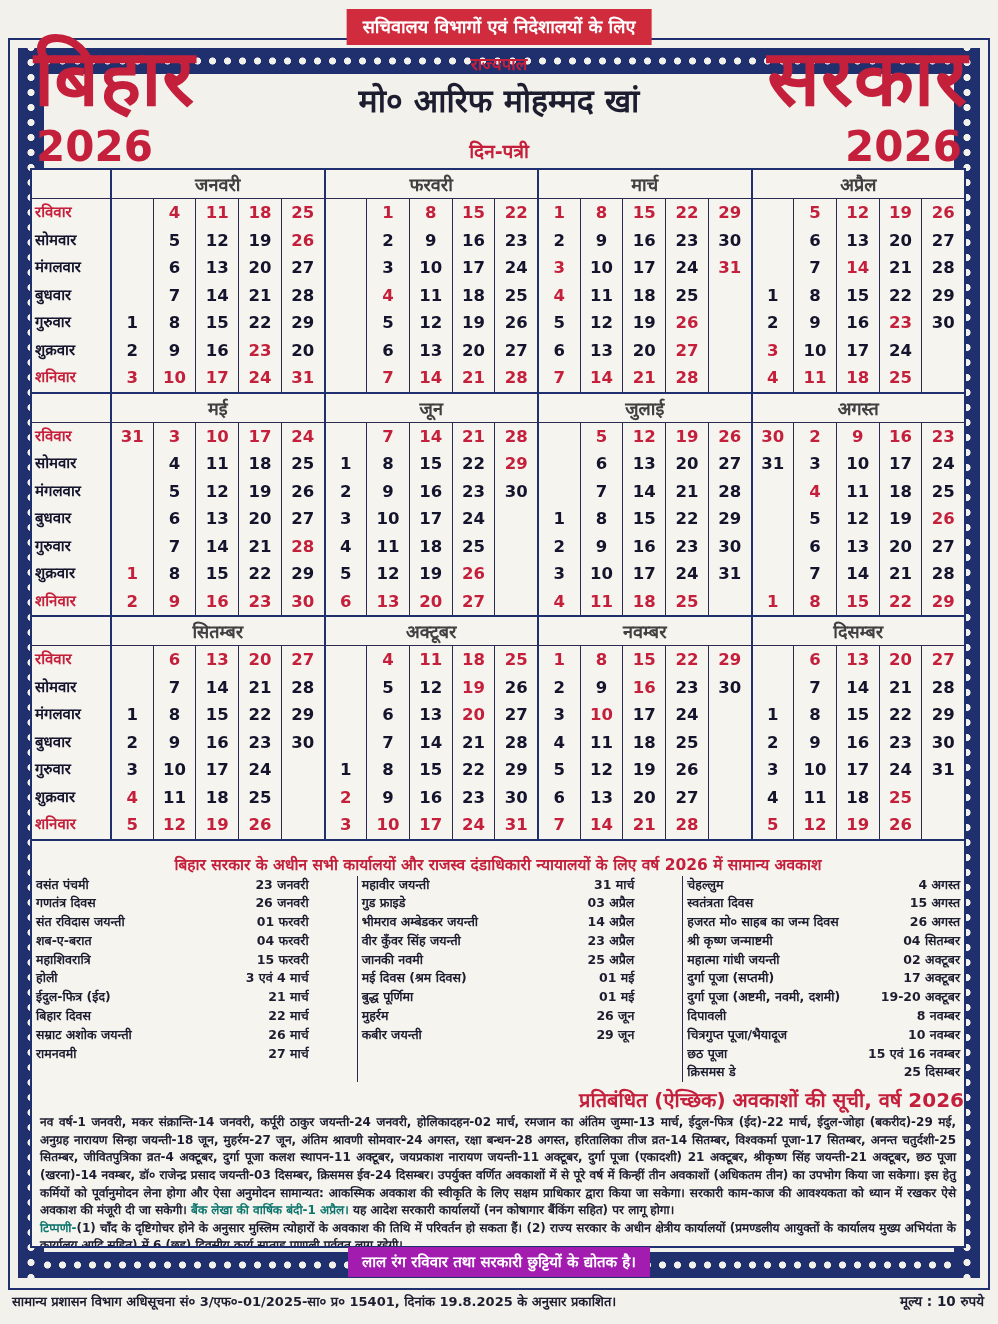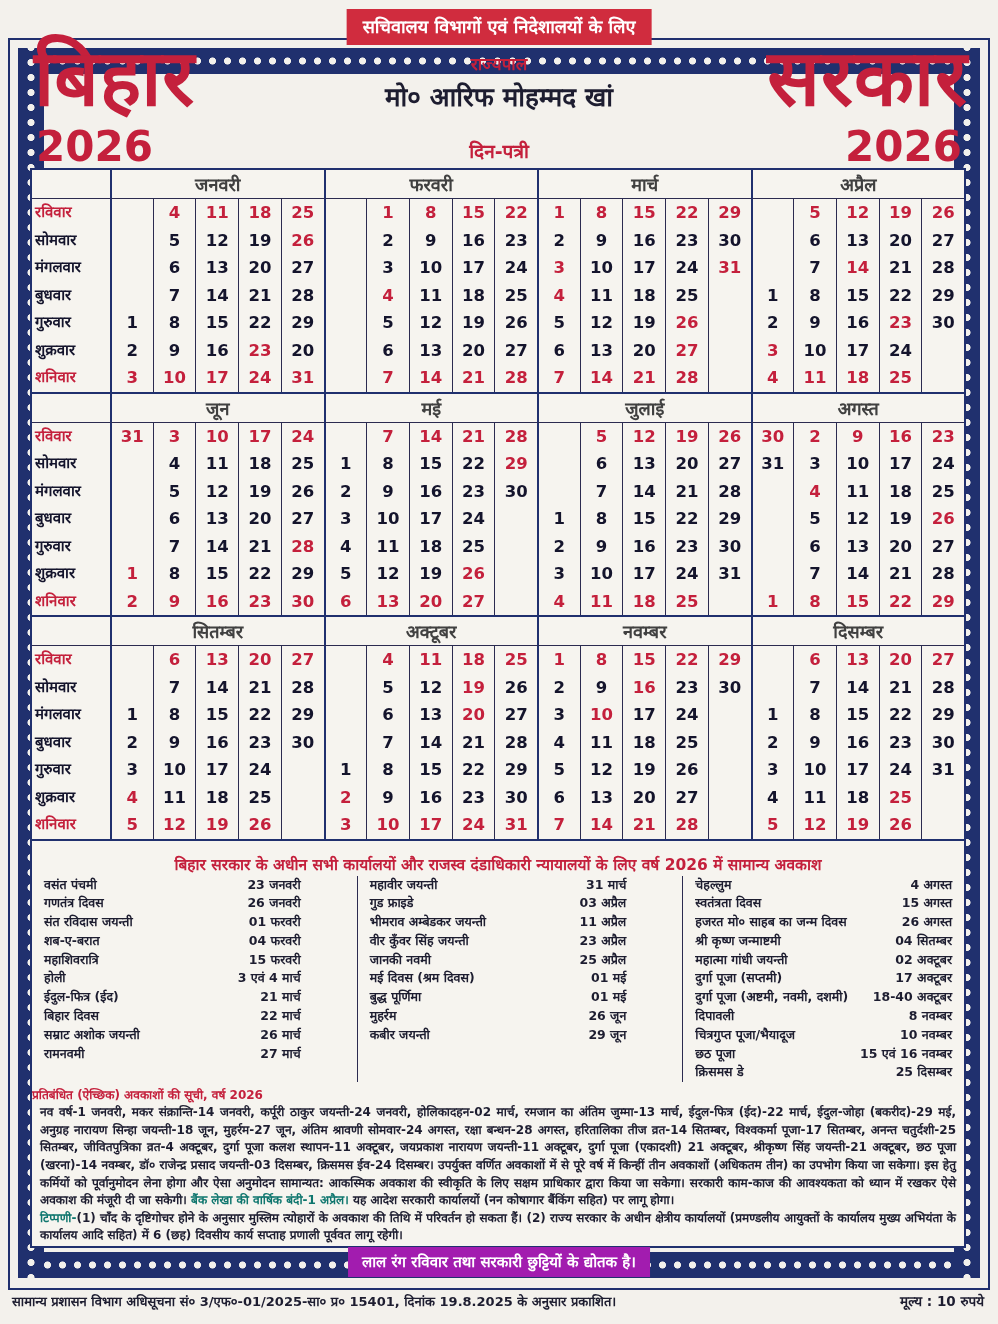--- a/index.html
+++ b/index.html
@@ -30,21 +30,21 @@
     background:#a21caf; color:#fff; font-weight:bold; font-size:15px;
     padding:4px 14px 6px; white-space:nowrap; z-index:5; }
   
   .title-big { position:absolute; top:38px; color:#c4203c; font-weight:bold;
     font-size:78px; line-height:1.05; letter-spacing:1px; }
   .title-big.l { left:34px; } .title-big.r { right:30px; }
   .year { position:absolute; top:122px; color:#c4203c; font-weight:bold; font-size:42px; }
   .year.l { left:36px; } .year.r { right:36px; }
   .center-head { position:absolute; left:0; width:100%; text-align:center; font-weight:bold; }
   .gov-label { top:52px; color:#c4203c; font-size:17px; }
-  .gov-name { top:78px; color:#1d1d30; font-size:26px; }
+  .gov-name { top:78px; color:#1d1d30; font-size:32px; }
   .cal-label { top:138px; color:#c4203c; font-size:19px; }
   
   .content { position:absolute; left:30px; top:168px; width:936px; height:1080px;
     border:2px solid #20306e; background:#f6f4ef; overflow:hidden; }
   
   .tri { display:grid; grid-template-columns:78px repeat(20,1fr);
     grid-template-rows:29px repeat(7,27.5px); border-bottom:2px solid #20306e; }
   .corner { border-bottom:1.5px solid #2b2b50; }
   .mname { grid-column:span 5; text-align:center; font-weight:bold; font-size:18px;
     color:#404040; line-height:29px; border-left:2px solid #20306e;
@@ -53,27 +53,27 @@
     padding-left:3px; white-space:nowrap; overflow:hidden; }
   .wd.red { color:#c4203c; }
   .day { font-weight:bold; font-size:16.5px; color:#14142c; text-align:center;
     line-height:27.5px; border-left:1px solid #2b2b50; }
   .day.mstart { border-left:2px solid #20306e; }
   .day.red { color:#c4203c; }
   
   .gh-title { text-align:center; color:#c4203c; font-weight:bold; font-size:15.5px;
     margin:12px 0 1px; }
   .gh-cols { display:flex; align-items:stretch; }
-  .gh-col { flex:1; padding:0 12px; }
+  .gh-col { flex:1; padding:0 4px; }
   .gh-col + .gh-col { border-left:1.5px solid #2b2b50;margin-left:44px; }
   .gh-row { display:flex; justify-content:space-between; gap:6px;
     font-size:12.5px; font-weight:bold; color:#1d1d30; line-height:18.8px; }
   .gh-row .dt { white-space:nowrap; }
   
-  .rs-title { text-align:left; color:#c4203c; font-weight:bold; font-size:12px;
+  .rs-title { text-align:right; color:#c4203c; font-weight:bold; font-size:20px;
     margin:4px 0 1px; }
   .para { padding:0 8px; font-size:12px; font-weight:bold; color:#1d1d30;
     line-height:17.6px; text-align:justify; }
   .para .redtxt { color:#0f766e; }
   
   .footer-left { position:absolute; left:12px; top:1292px; font-size:13px;
     font-weight:bold; color:#1d1d30; }
   .footer-right { position:absolute; right:14px; top:1292px; font-size:13.5px;
     font-weight:bold; color:#1d1d30; }
 </style>
@@ -250,22 +250,22 @@
           <div class="day red">28</div>
           <div class="day"></div>
           <div class="day mstart red">4</div>
           <div class="day red">11</div>
           <div class="day red">18</div>
           <div class="day red">25</div>
           <div class="day"></div>
         </div>
         <div class="tri">
           <div class="corner"></div>
+          <div class="mname">मई</div>
           <div class="mname">जून</div>
-          <div class="mname">मई</div>
           <div class="mname">जुलाई</div>
           <div class="mname">अगस्त</div>
           <div class="wd red">रविवार</div>
           <div class="day mstart red">31</div>
           <div class="day red">3</div>
           <div class="day red">10</div>
           <div class="day red">17</div>
           <div class="day red">24</div>
           <div class="day mstart"></div>
           <div class="day red">7</div>
@@ -613,21 +613,21 @@
           <div class="gh-row">
             <span>महावीर जयन्ती</span>
             <span class="dt">31 मार्च</span>
           </div>
           <div class="gh-row">
             <span>गुड फ्राइडे</span>
             <span class="dt">03 अप्रैल</span>
           </div>
           <div class="gh-row">
             <span>भीमराव अम्बेडकर जयन्ती</span>
-            <span class="dt">11 अप्रैल</span>
+            <span class="dt">14 अप्रैल</span>
           </div>
           <div class="gh-row">
             <span>वीर कुँवर सिंह जयन्ती</span>
             <span class="dt">23 अप्रैल</span>
           </div>
           <div class="gh-row">
             <span>जानकी नवमी</span>
             <span class="dt">25 अप्रैल</span>
           </div>
           <div class="gh-row">
@@ -667,21 +667,21 @@
           <div class="gh-row">
             <span>महात्मा गांधी जयन्ती</span>
             <span class="dt">02 अक्टूबर</span>
           </div>
           <div class="gh-row">
             <span>दुर्गा पूजा (सप्तमी)</span>
             <span class="dt">17 अक्टूबर</span>
           </div>
           <div class="gh-row">
             <span>दुर्गा पूजा (अष्टमी, नवमी, दशमी)</span>
-            <span class="dt">18-40 अक्टूबर</span>
+            <span class="dt">19-20 अक्टूबर</span>
           </div>
           <div class="gh-row">
             <span>दिपावली</span>
             <span class="dt">8 नवम्बर</span>
           </div>
           <div class="gh-row">
             <span>चित्रगुप्त पूजा/भैयादूज</span>
             <span class="dt">10 नवम्बर</span>
           </div>
           <div class="gh-row">

